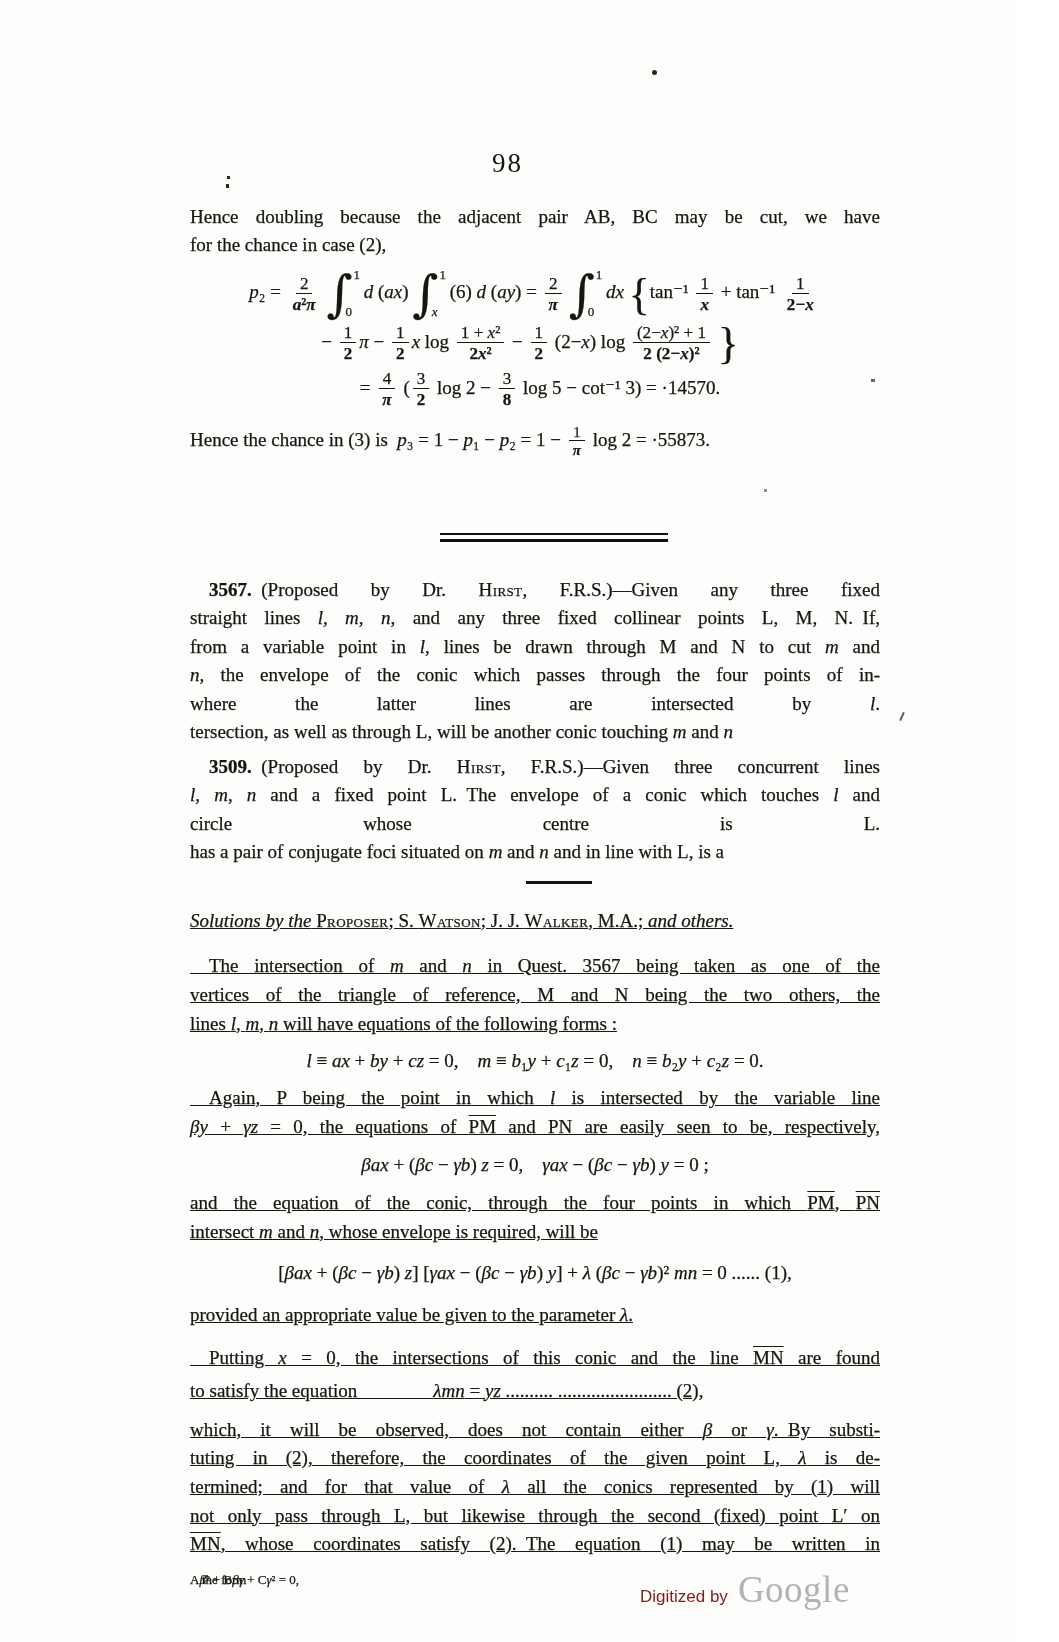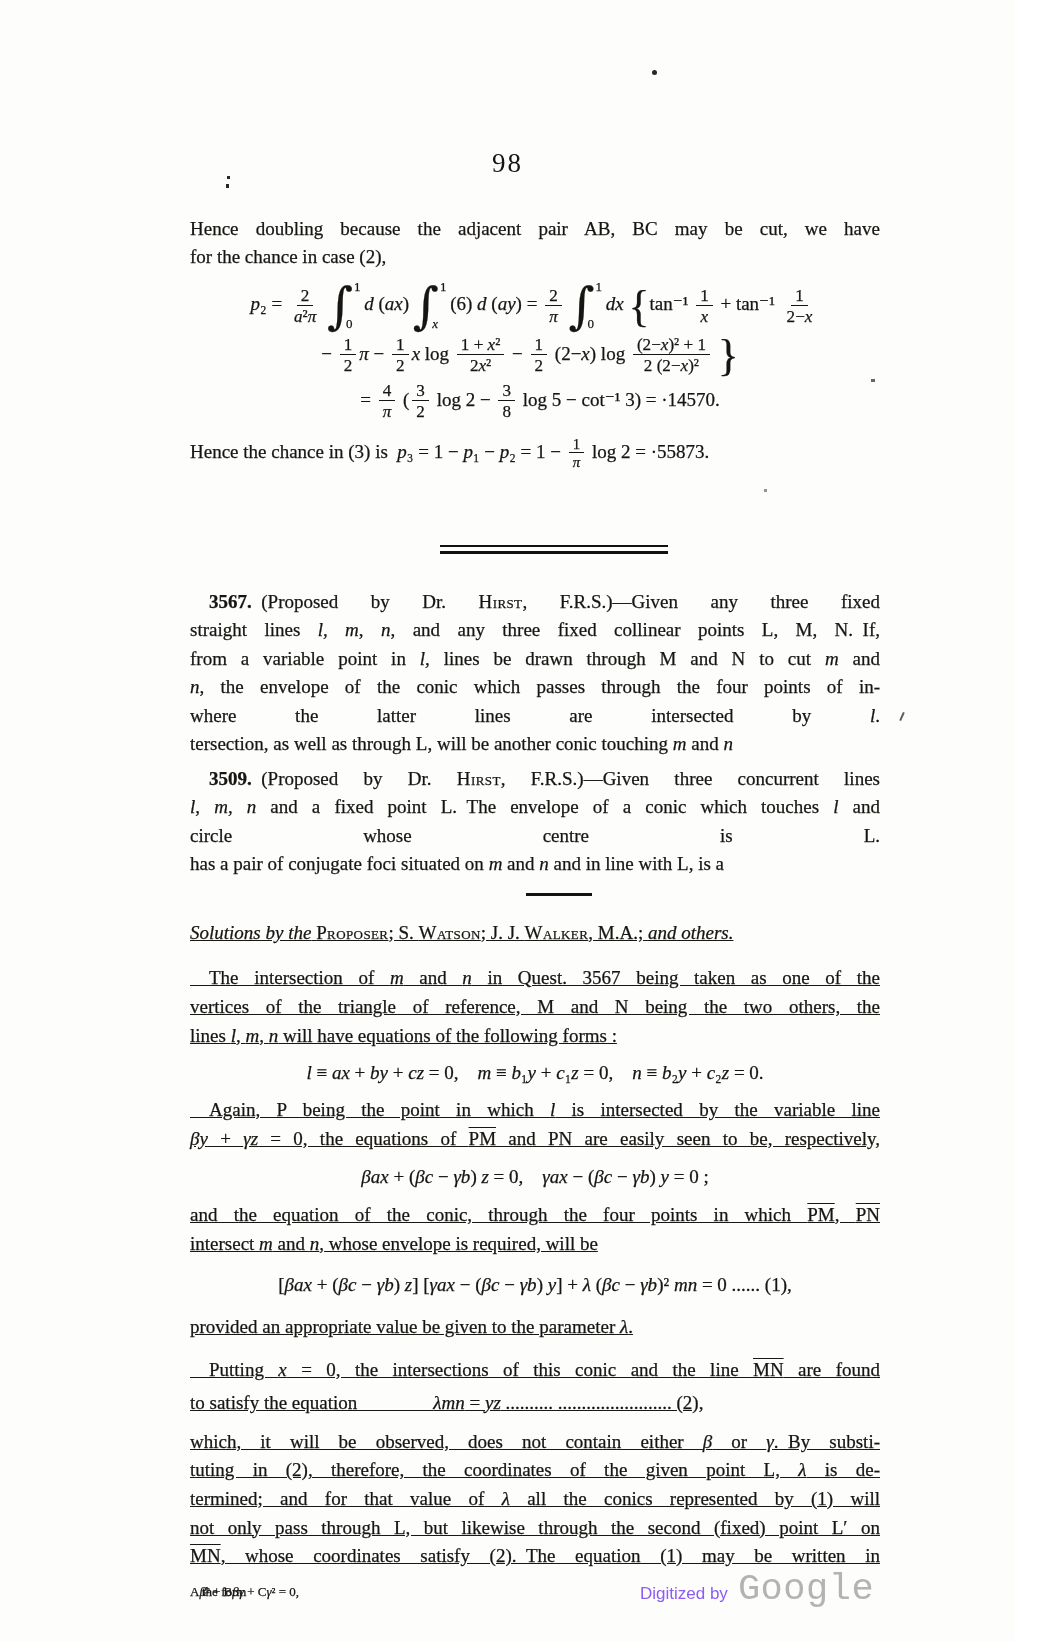--- a/index.html
+++ b/index.html
@@ -21,53 +21,53 @@
   .eq-main .l1{text-align:left;text-align-last:left;}
   .eq-main .l2{text-align:right;text-align-last:right;padding-right:10px;}
   .eq-main .l3{text-align:left;text-align-last:left;padding-left:10px;margin-top:6px;}
   i{font-style:italic;}
   b{font-weight:bold;}
   .sc{font-variant:small-caps;letter-spacing:.4px;}
   .ovl{text-decoration:overline;}
   .frac{display:inline-flex;flex-direction:column;align-items:center;vertical-align:middle;
         margin:0 3px;line-height:1.12;font-size:.9em;}
   .fnum{padding:0 4px;border-bottom:1.6px solid #171512;}
-  .fden{padding:1px 4px 0;}
+  .fden{padding:1px 4px 0;font-weight:bold;}
   .para .frac,.sol .frac{font-size:.78em;}
   .int{display:inline-flex;align-items:stretch;vertical-align:middle;height:54px;margin:0 1px 0 4px;}
   .isym{font-size:50px;line-height:54px;font-family:"DejaVu Serif","Liberation Serif",serif;font-style:normal;}
   .ilim{display:flex;flex-direction:column;justify-content:space-between;font-size:13px;
         line-height:1;padding:1px 0 3px;min-width:10px;}
   .ihi{transform:translateX(-1px);}
   .ilo{transform:translateX(-9px);}
   .bigb{font-size:2.3em;font-weight:400;vertical-align:middle;line-height:0;}
   .divider-double{margin:74px 0 0 250px;width:228px;height:4px;
         border-top:2.5px solid #121110;border-bottom:3px solid #121110;}
   .divider-short{margin:14px 0 0 336px;width:66px;border-top:3.2px solid #141210;}
-  .m-p1{margin-top:36px;}
+  .m-p1{margin-top:24px;}
   .m-eq{margin-top:8px;}
   .m-p2{margin-top:14px;}
   .m-q1{margin-top:34px;}
   .m-q2{margin-top:6px;}
   .m-sol{margin-top:22px;}
   .m-sp1{margin-top:16px;}
   .m-lmn{margin-top:6px;line-height:34px;}
   .m-sp2{margin-top:5px;}
   .m-pmpn{margin-top:7px;line-height:34px;}
   .m-sp3{margin-top:6px;}
   .m-conic{margin-top:9px;line-height:36px;}
   .m-sp4{margin-top:9px;}
   .m-sp5{margin-top:12px;line-height:33px;}
   .m-sp6{margin-top:9px;line-height:28.6px;}
   .form-line{position:relative;margin-top:4px;height:36px;font-size:13px;line-height:34px;text-align:center;}
   .form-label{position:absolute;left:12px;top:0;}
   .watermark{position:absolute;left:640px;top:1568px;display:flex;align-items:baseline;gap:10px;
         color:#b4b4b4;-webkit-text-stroke:0;}
-  .wm-small{font-family:"Liberation Sans","DejaVu Sans",sans-serif;font-size:17px;color:#8b5cf6;}
-  .wm-logo{font-family:Liberation Mono, monospace;font-size:37px;color:#b3b3b3;letter-spacing:.5px;}
+  .wm-small{font-family:"Liberation Sans","DejaVu Sans",sans-serif;font-size:17px;color:#7f1d1d;}
+  .wm-logo{font-family:Liberation Serif, serif;font-size:37px;color:#b3b3b3;letter-spacing:.5px;}
   .speck{position:absolute;background:#2a2722;}
   .speck-dot{border-radius:50%;}
 </style>
 </head>
 <body>
 
 <div class="page">
 
   <div class="speck speck-dot" style="left:652px;top:70px;width:5px;height:5px;"></div>
   <div class="speck" style="left:227px;top:176px;width:3px;height:3px;"></div>

